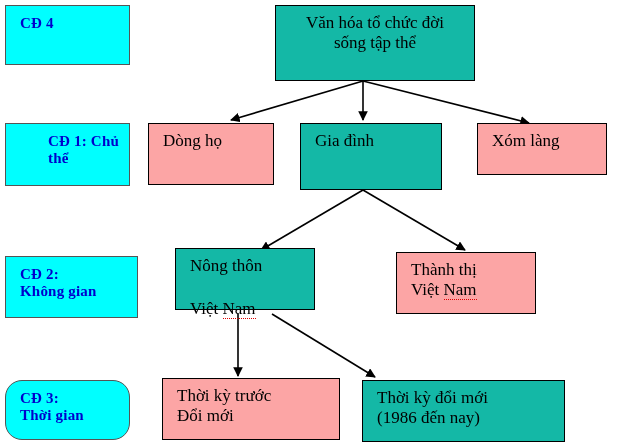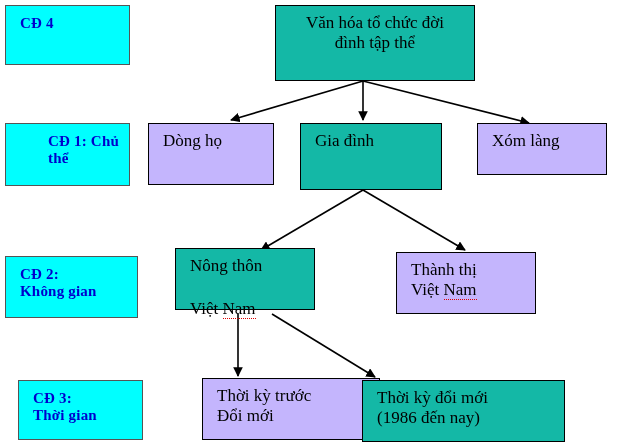--- a/index.html
+++ b/index.html
@@ -52,21 +52,21 @@
   }
 
   
   .box {
     border: 1px solid #000000;
     color: #000000;
     font-size: 17px;
     padding-top: 7px;
   }
   .box.yellow { background: #14b8a6; }
-  .box.white  { background: #c4b5fd; }
+  .box.white  { background: #fca5a5; }
   .box.center-text { align-items: center; text-align: center; }
   .box.left-text {
     align-items: flex-start;
     text-align: left;
     padding-left: 14px;
   }
 
   
   .sp {
     border-bottom: 1px dotted #dd0000;
@@ -108,28 +108,28 @@
   <div class="node chip" style="left:5px; top:123px; width:125px; height:63px;padding-left:42px;">
     <span class="ln">CĐ 1: Chủ</span>
     <span class="ln">thể</span>
   </div>
 
   <div class="node chip" style="left:5px; top:256px; width:133px; height:62px;">
     <span class="ln">CĐ 2:</span>
     <span class="ln">Không gian</span>
   </div>
 
-  <div class="node chip" style="left:18px; top:380px; width:125px; height:60px;">
+  <div class="node chip" style="left:5px; top:380px; width:125px; height:60px;border-radius:17px;">
     <span class="ln">CĐ 3:</span>
     <span class="ln">Thời gian</span>
   </div>
 
   <div class="node box yellow center-text" style="left:275px; top:5px; width:200px; height:76px;">
     <span class="ln">Văn hóa tổ chức đời</span>
-    <span class="ln">đình tập thể</span>
+    <span class="ln">sống tập thể</span>
   </div>
 
   <div class="node box white left-text" style="left:148px; top:123px; width:126px; height:62px;">
     <span class="ln">Dòng họ</span>
   </div>
 
   <div class="node box yellow left-text" style="left:300px; top:123px; width:142px; height:67px;">
     <span class="ln">Gia đình</span>
   </div>
 
@@ -140,21 +140,21 @@
   <div class="node box yellow left-text" style="left:175px; top:248px; width:140px; height:62px;gap:23px;">
     <span class="ln">Nông thôn</span>
     <span class="ln"><span>Việt </span><span class="sp">Nam</span></span>
   </div>
 
   <div class="node box white left-text" style="left:396px; top:252px; width:140px; height:62px;">
     <span class="ln">Thành thị</span>
     <span class="ln"><span>Việt </span><span class="sp">Nam</span></span>
   </div>
 
-  <div class="node box white left-text" style="left:162px; top:378px; width:178px; height:62px;margin-left:40px;">
+  <div class="node box white left-text" style="left:162px; top:378px; width:178px; height:62px;">
     <span class="ln">Thời kỳ trước</span>
     <span class="ln">Đổi mới</span>
   </div>
 
   <div class="node box yellow left-text" style="left:362px; top:380px; width:203px; height:62px;">
     <span class="ln">Thời kỳ đổi mới</span>
     <span class="ln">(1986 đến nay)</span>
   </div>
 
 </div>

